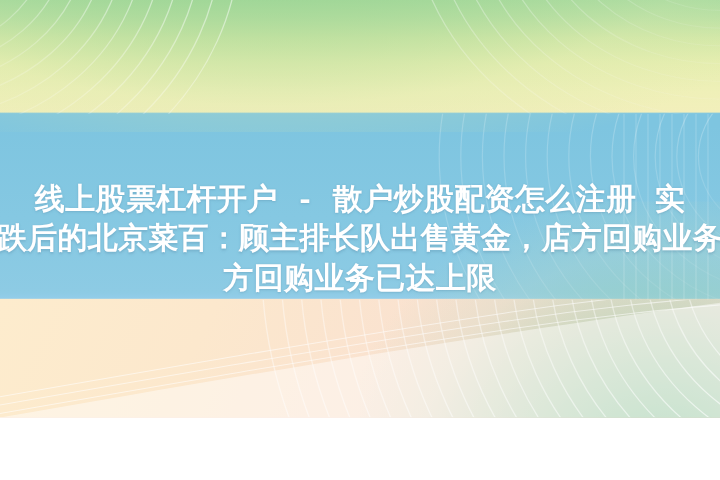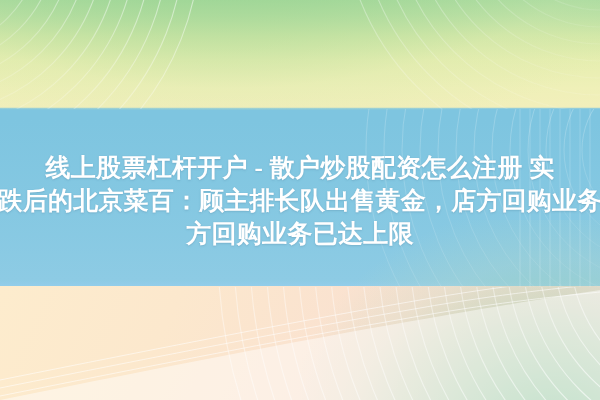--- a/index.html
+++ b/index.html
@@ -3,23 +3,23 @@
 <meta charset="utf-8">
 <style>
   html, body {
     margin: 0;
     padding: 0;
     background: #ffffff;
   }
   #banner {
     position: relative;
     width: 600px;
-    height: 400px;
+    height: 348px;
     overflow: hidden;
-    font-family: Liberation Serif, serif;
+    font-family: Liberation Mono, monospace;
   }
 
   
   .bg-base {
     position: absolute;
     inset: 0;
     background: linear-gradient(
       to bottom,
       #a8dba0 0%,
       #b9e0a4 4%,

